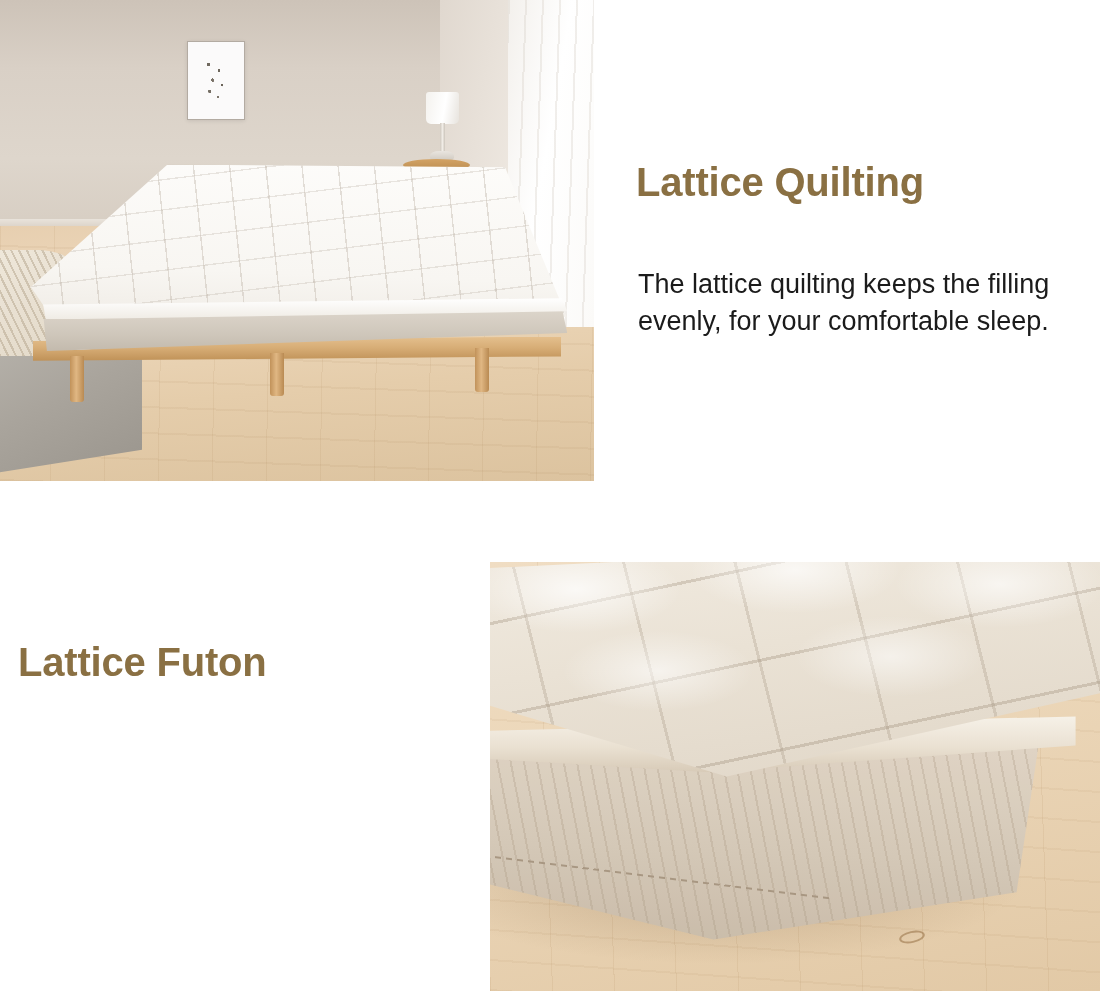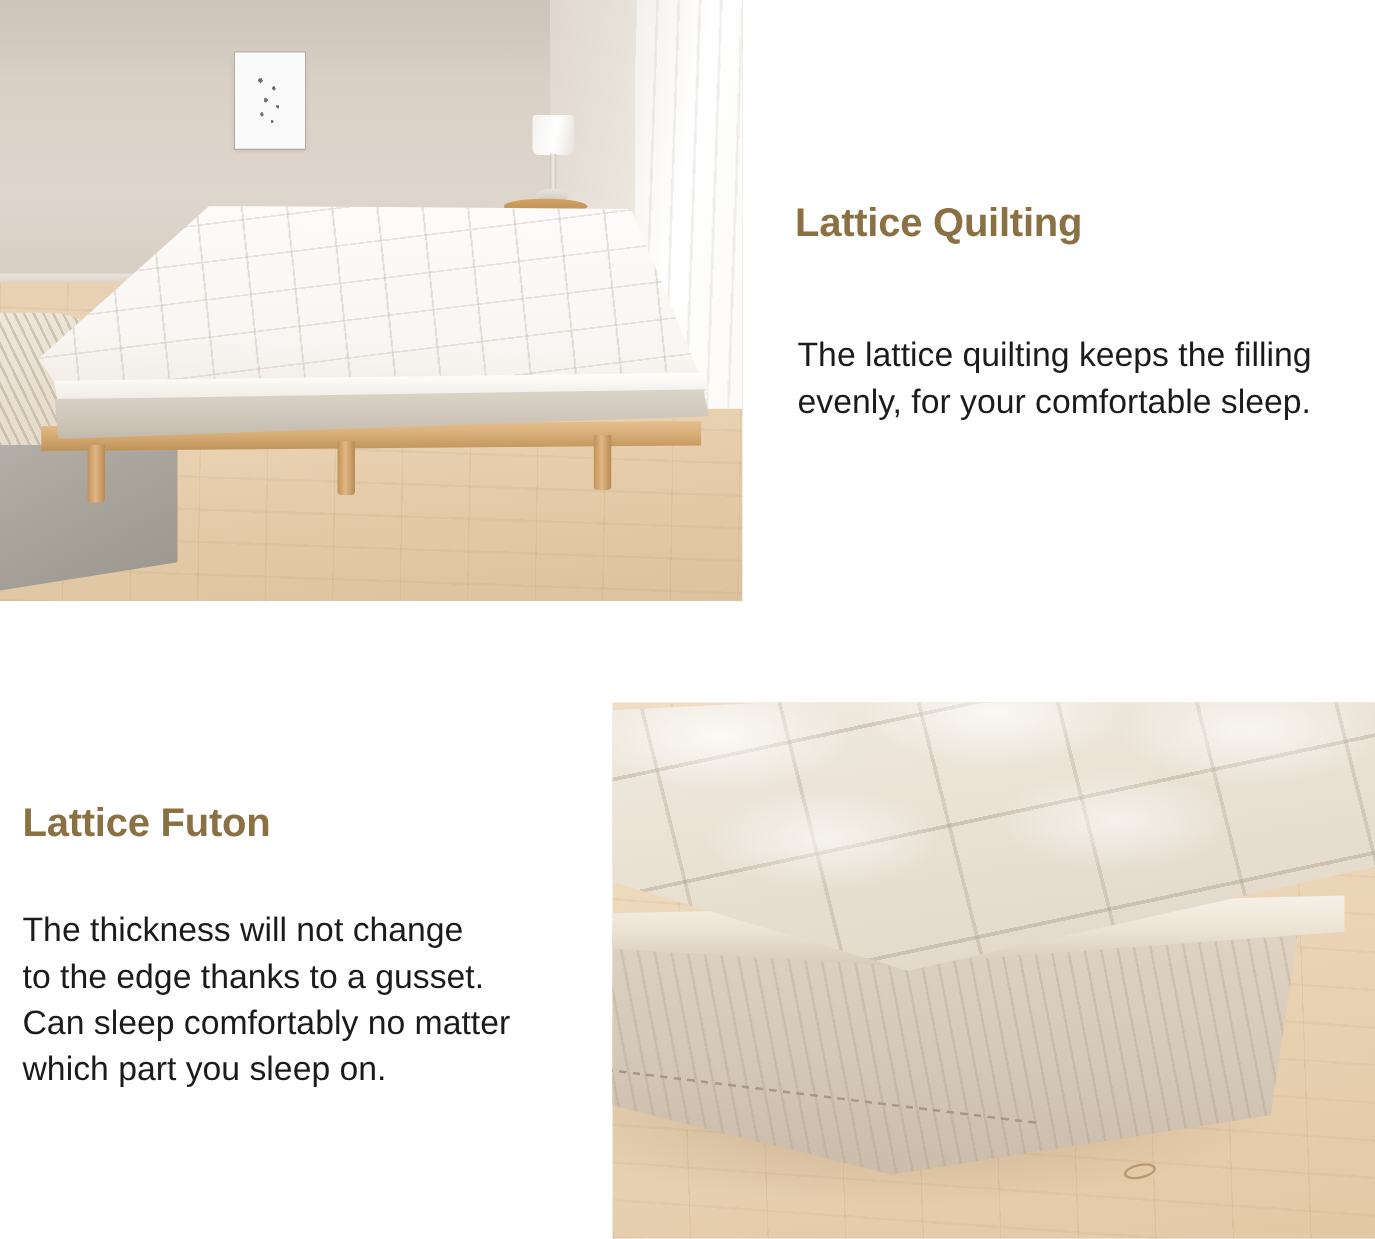--- a/index.html
+++ b/index.html
@@ -224,21 +224,21 @@
   }
   .gu-knot{
     position:absolute; left:67%; top:86%; width:26px; height:12px;
     border:2px solid rgba(150,112,68,.55); border-radius:50%;
     transform:rotate(-12deg);
   }
 
   
   .heading{
     position:absolute;
-    font-size:32px; font-weight:bold; color:#8a7043;
+    font-size:40px; font-weight:bold; color:#8a7043;
     letter-spacing:-.2px; white-space:nowrap;
   }
   .body-copy{
     position:absolute;
     font-size:27px; line-height:37px; color:#1b1b1b;
     font-weight:400; white-space:pre-line;
   }
   #heading-lattice { left:636px; top:160px; }
   #copy-lattice    { left:638px; top:266px; width:470px; }
   #heading-gusset  { left:18px;  top:640px; }
@@ -278,24 +278,20 @@
     </div>
     <div class="br-mattress-edge"></div>
     <div class="br-piping"></div>
   </div>
 
   <h2 class="heading" id="heading-lattice">Lattice Quilting</h2>
   <p class="body-copy" id="copy-lattice">The lattice quilting keeps the filling
 evenly, for your comfortable sleep.</p>
 
   <h2 class="heading" id="heading-gusset">Lattice Futon</h2>
-  <p class="body-copy" id="copy-gusset">The thickness will not change
-to the edge thanks to a gusset.
-Can sleep comfortably no matter
-which part you sleep on.</p>
 
   <div class="photo" id="photo-gusset">
     <div class="gu-floor"></div>
     <div class="gu-shadow"></div>
     <div class="gu-side">
       <div class="gu-sidestitch"></div>
     </div>
     <div class="gu-piping"></div>
     <div class="gu-top">
       <div class="gu-quilt"></div>

